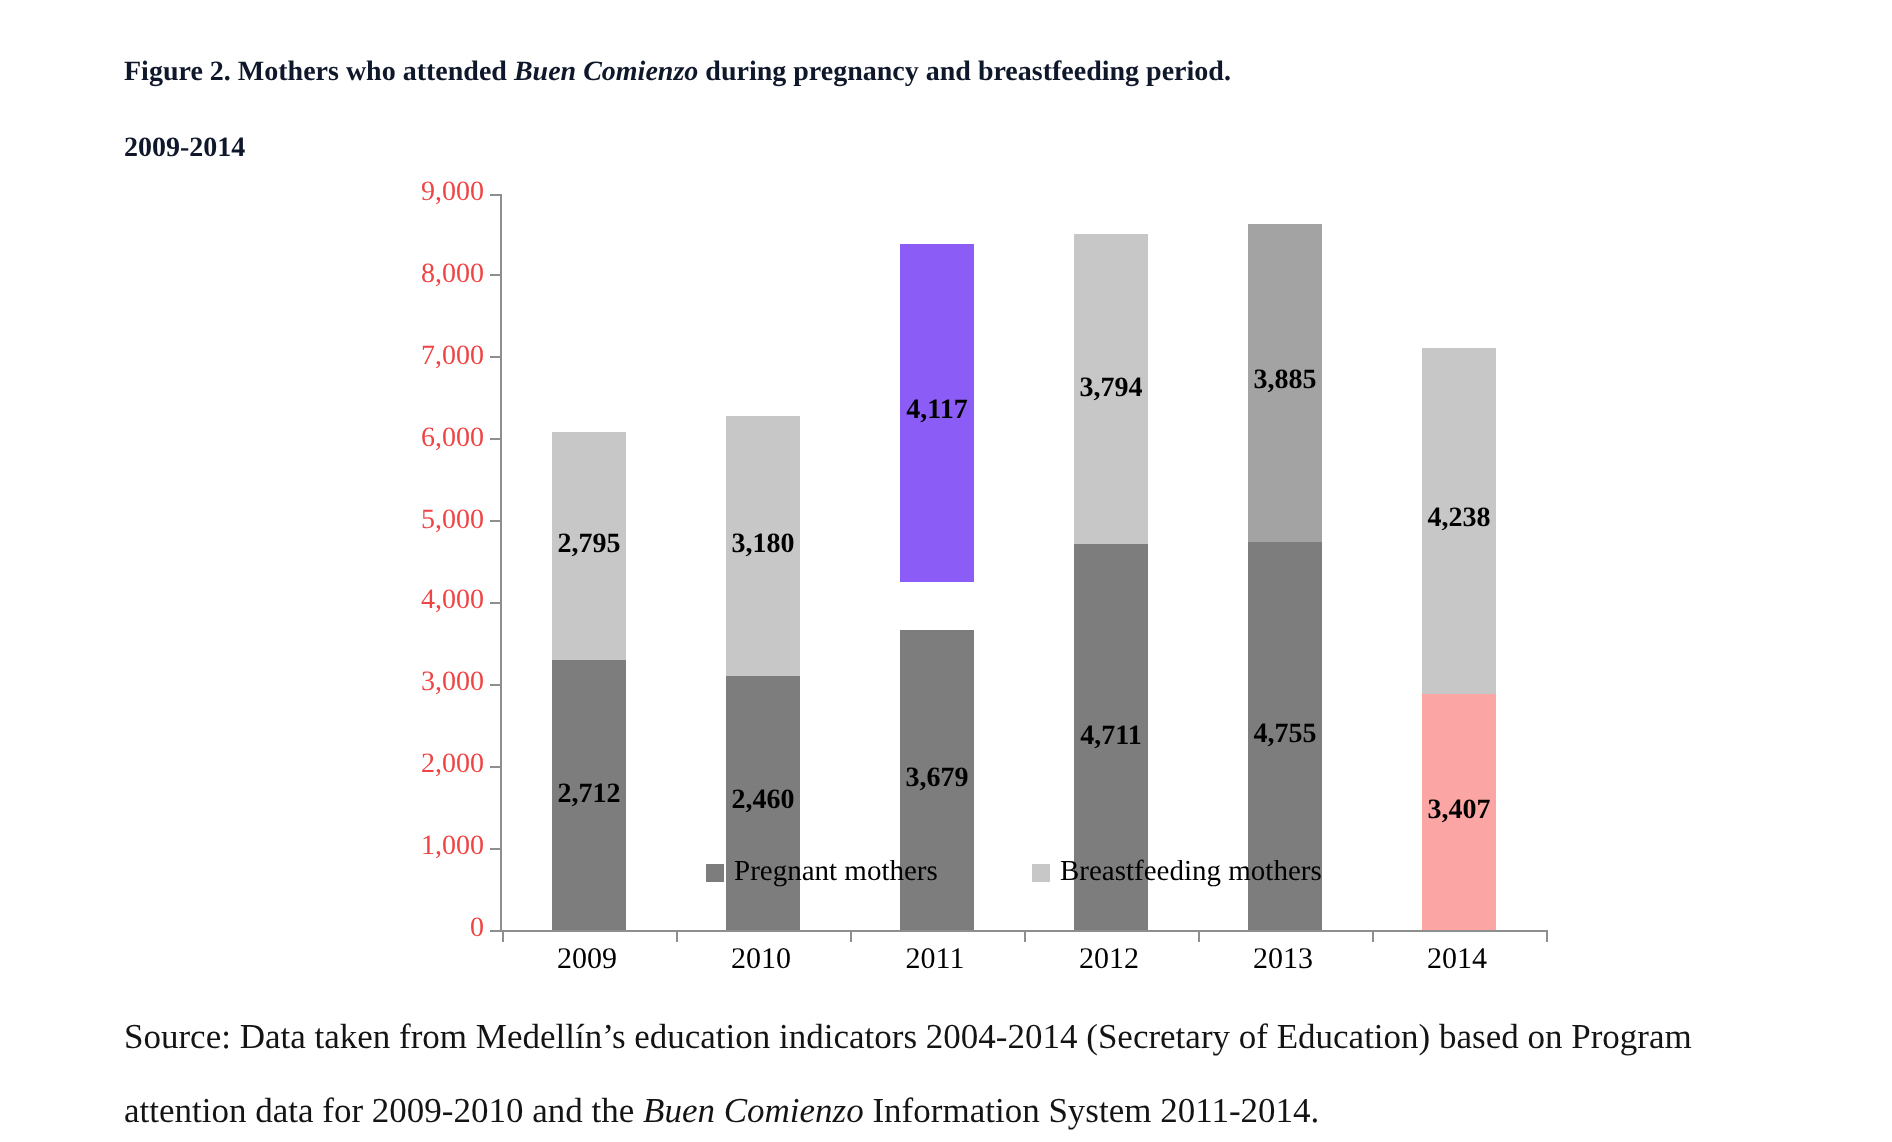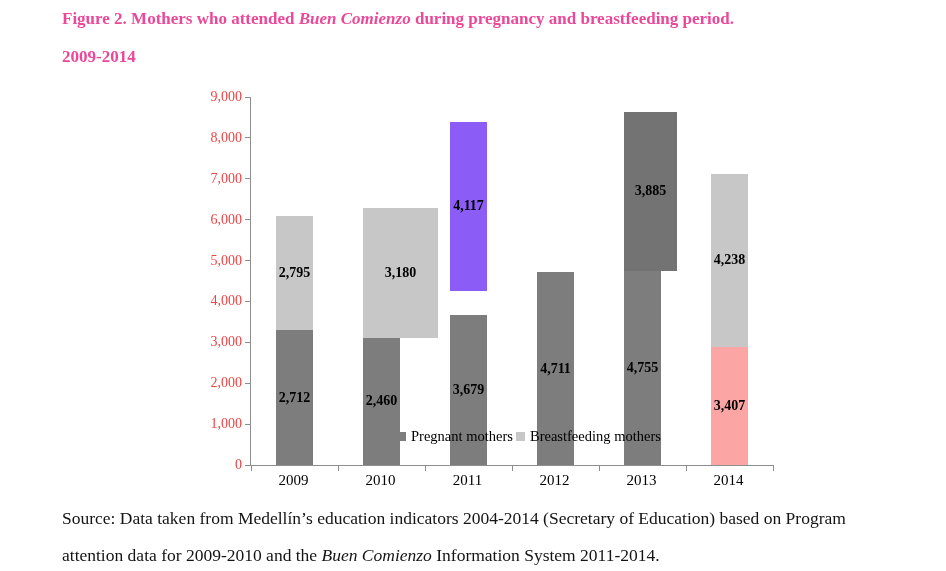--- a/index.html
+++ b/index.html
@@ -9,25 +9,25 @@
     height: 571px;
     background: #ffffff;
     font-family: "Liberation Serif", serif;
     color: #111111;
     overflow: hidden;
   }
   
   .caption {
     position: absolute;
     left: 62px;
-    top: 0;
+    top: 18px;
     width: 880px;
-    font-size: 17px;
+    font-size: 14px;
     font-weight: bold;
-    color: #ec4899;
+    color: #0f172a;
   }
   .cap-line { line-height: 38px; white-space: nowrap; }
   .caption i { font-style: italic; }
 
   
   .y-labels {
     position: absolute;
     left: 175px;
     top: 97px;
     width: 67px;
@@ -170,54 +170,57 @@
           <div class="seg-label">2,712</div>
         </div>
         <div class="seg" style="height: 114.284px; background: rgb(199, 199, 199);">
           <div class="seg-label">2,795</div>
         </div>
       </div>
       <div class="bar" style="left: 112px;">
         <div class="seg" style="height: 127.042px; background: rgb(125, 125, 125);">
           <div class="seg-label">2,460</div>
         </div>
-        <div class="seg" style="height: 130.027px; background: rgb(199, 199, 199); padding-left: 38px;">
+        <div class="seg" style="height: 130.027px; background: rgb(199, 199, 199);">
           <div class="seg-label">3,180</div>
         </div>
       </div>
       <div class="bar" style="left: 199px;">
         <div class="seg" style="height: 150.43px; background: rgb(125, 125, 125); margin-top: 24px;">
           <div class="seg-label">3,679</div>
         </div>
         <div class="seg" style="height: 168.34px; background: #8b5cf6;">
           <div class="seg-label">4,117</div>
         </div>
       </div>
       <div class="bar" style="left: 286px;">
         <div class="seg" style="height: 192.628px; background: rgb(125, 125, 125);">
           <div class="seg-label">4,711</div>
         </div>
+        <div class="seg" style="height: 155.132px; background: rgb(199, 199, 199);">
+          <div class="seg-label">3,794</div>
+        </div>
       </div>
       <div class="bar" style="left: 373px;">
         <div class="seg" style="height: 194.427px; background: rgb(125, 125, 125);">
           <div class="seg-label">4,755</div>
         </div>
-        <div class="seg" style="height: 158.853px; background: #737373; padding-left: 16px;">
+        <div class="seg" style="height: 158.853px; background: #a3a3a3;">
           <div class="seg-label">3,885</div>
         </div>
       </div>
       <div class="bar" style="left: 460px;">
         <div class="seg" style="height: 118px; background: #fca5a5;">
           <div class="seg-label">3,407</div>
         </div>
         <div class="seg" style="height: 173.287px; background: rgb(199, 199, 199);">
           <div class="seg-label">4,238</div>
         </div>
       </div>
-      <div class="legend-item" style="left: 102px; top: 331px; margin-left: 44px;">
+      <div class="legend-item" style="left: 102px; top: 331px;">
         <span class="legend-marker" style="background: rgb(125, 125, 125);"></span>
         <span>Pregnant mothers</span>
       </div>
       <div class="legend-item" style="left: 265px; top: 331px;">
         <span class="legend-marker" style="background: rgb(199, 199, 199);"></span>
         <span>Breastfeeding mothers</span>
       </div>
     </div>
 
   <div class="x-labels">

